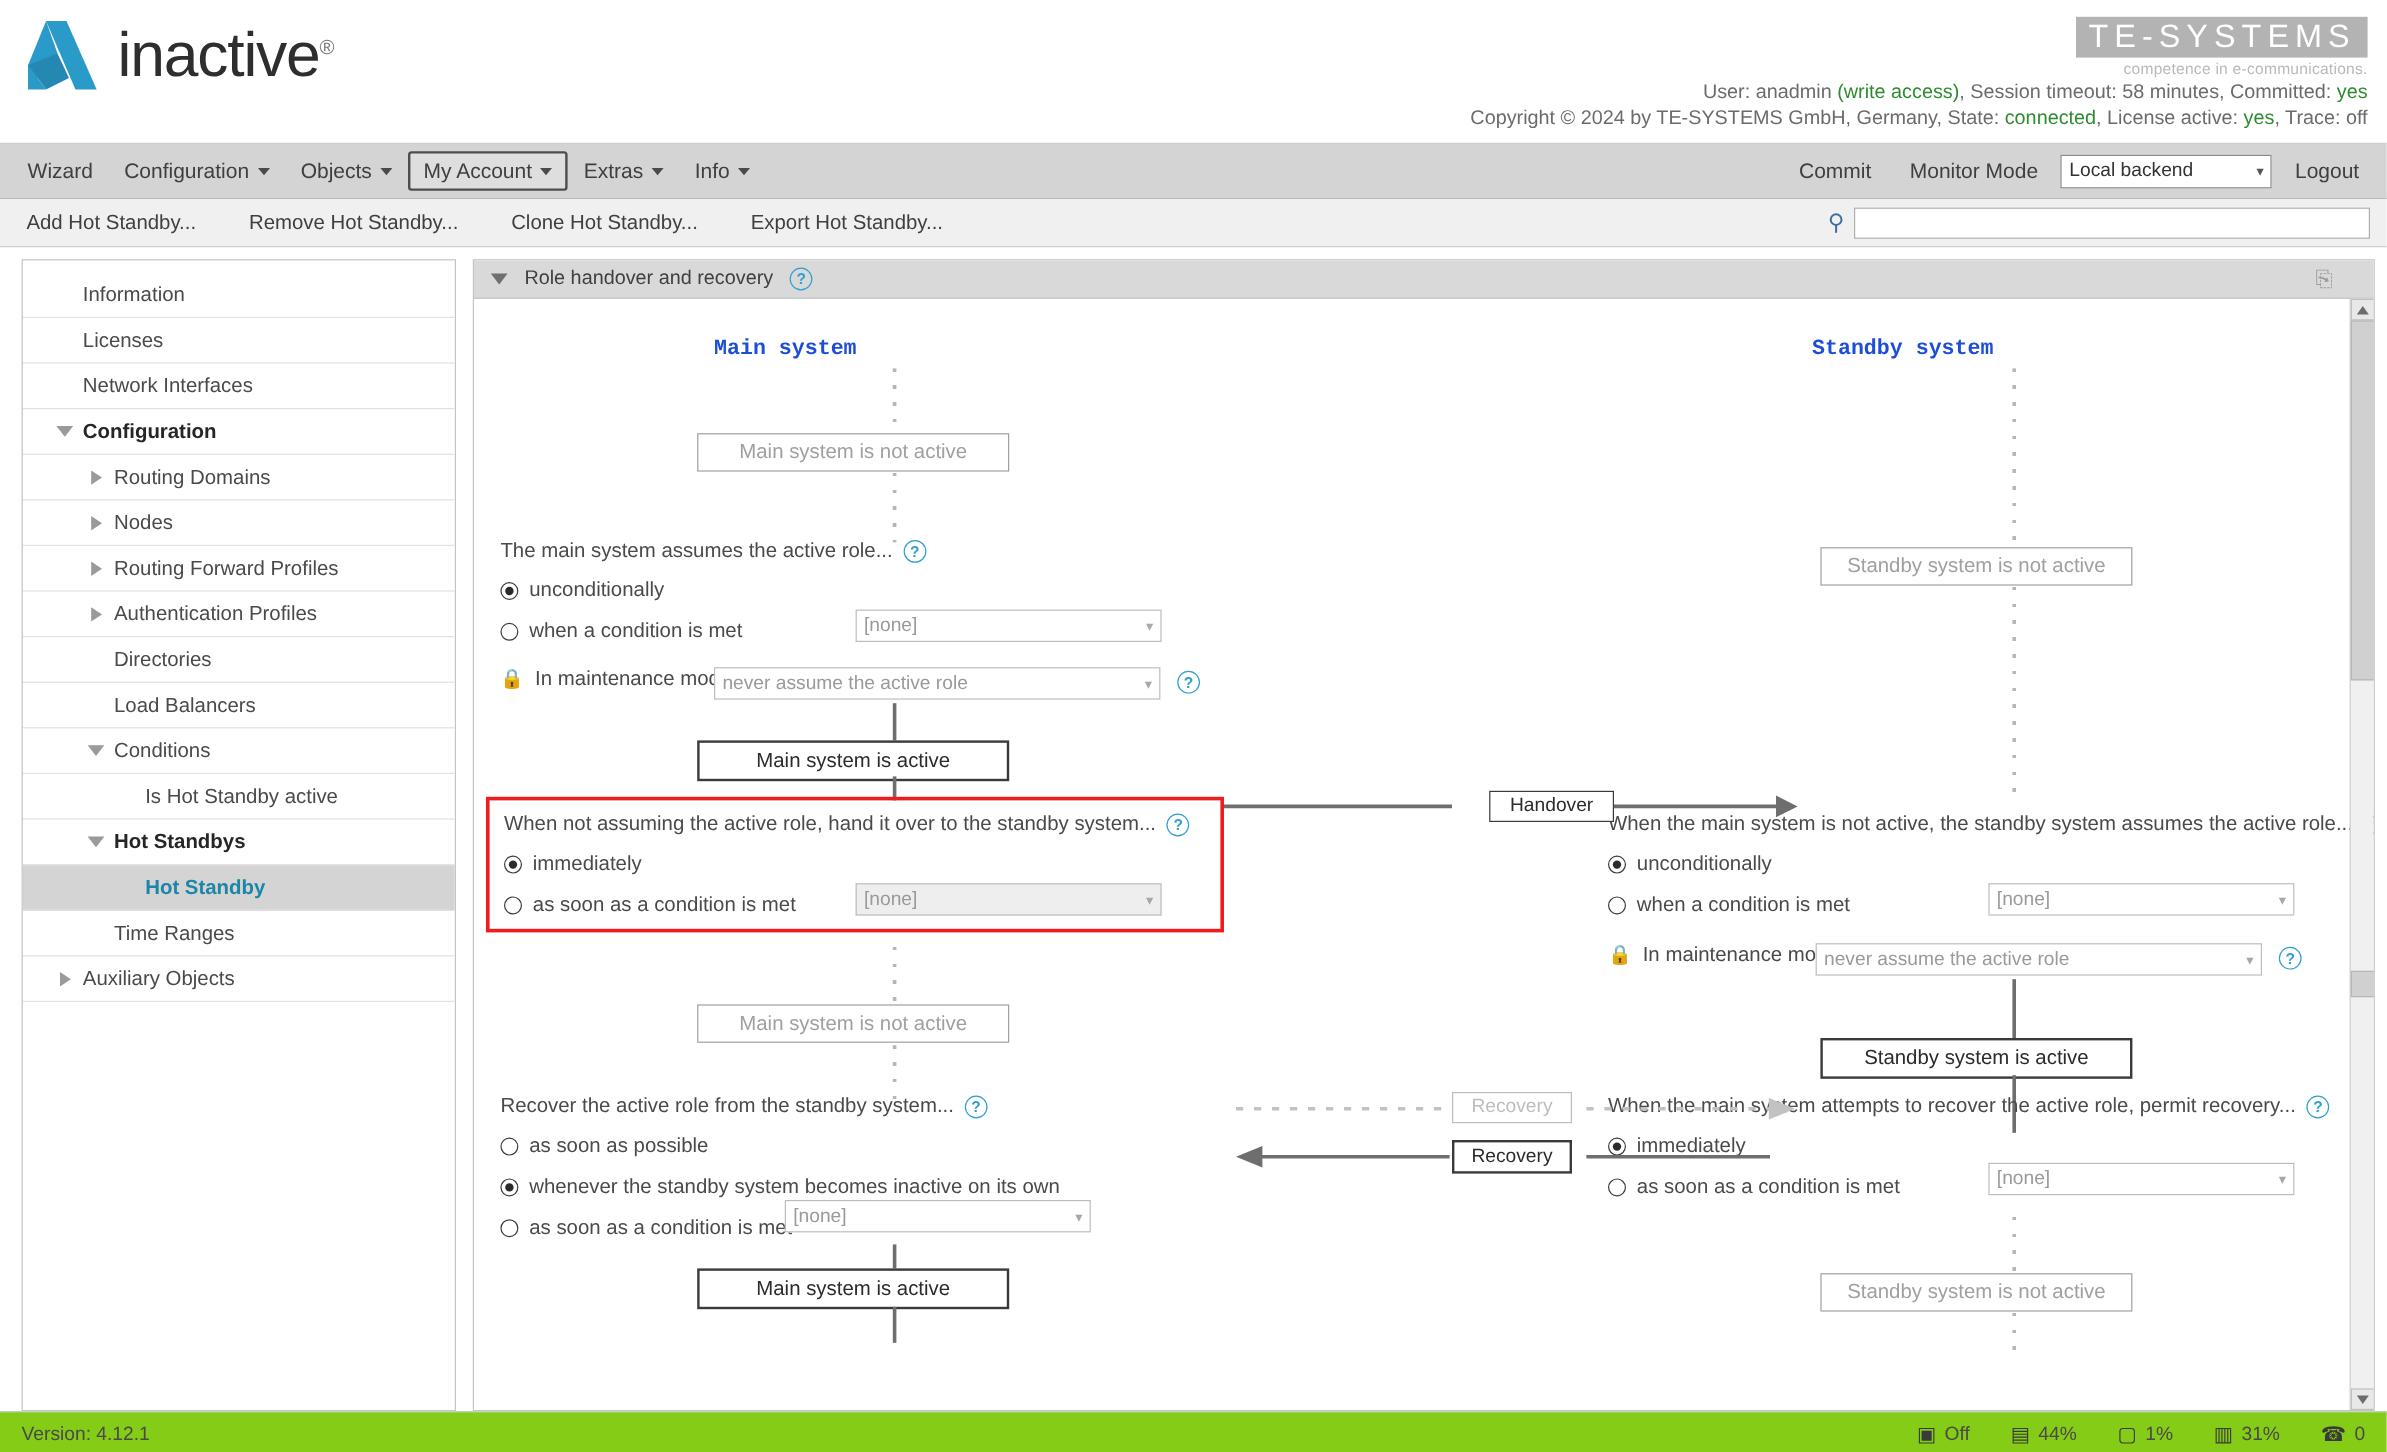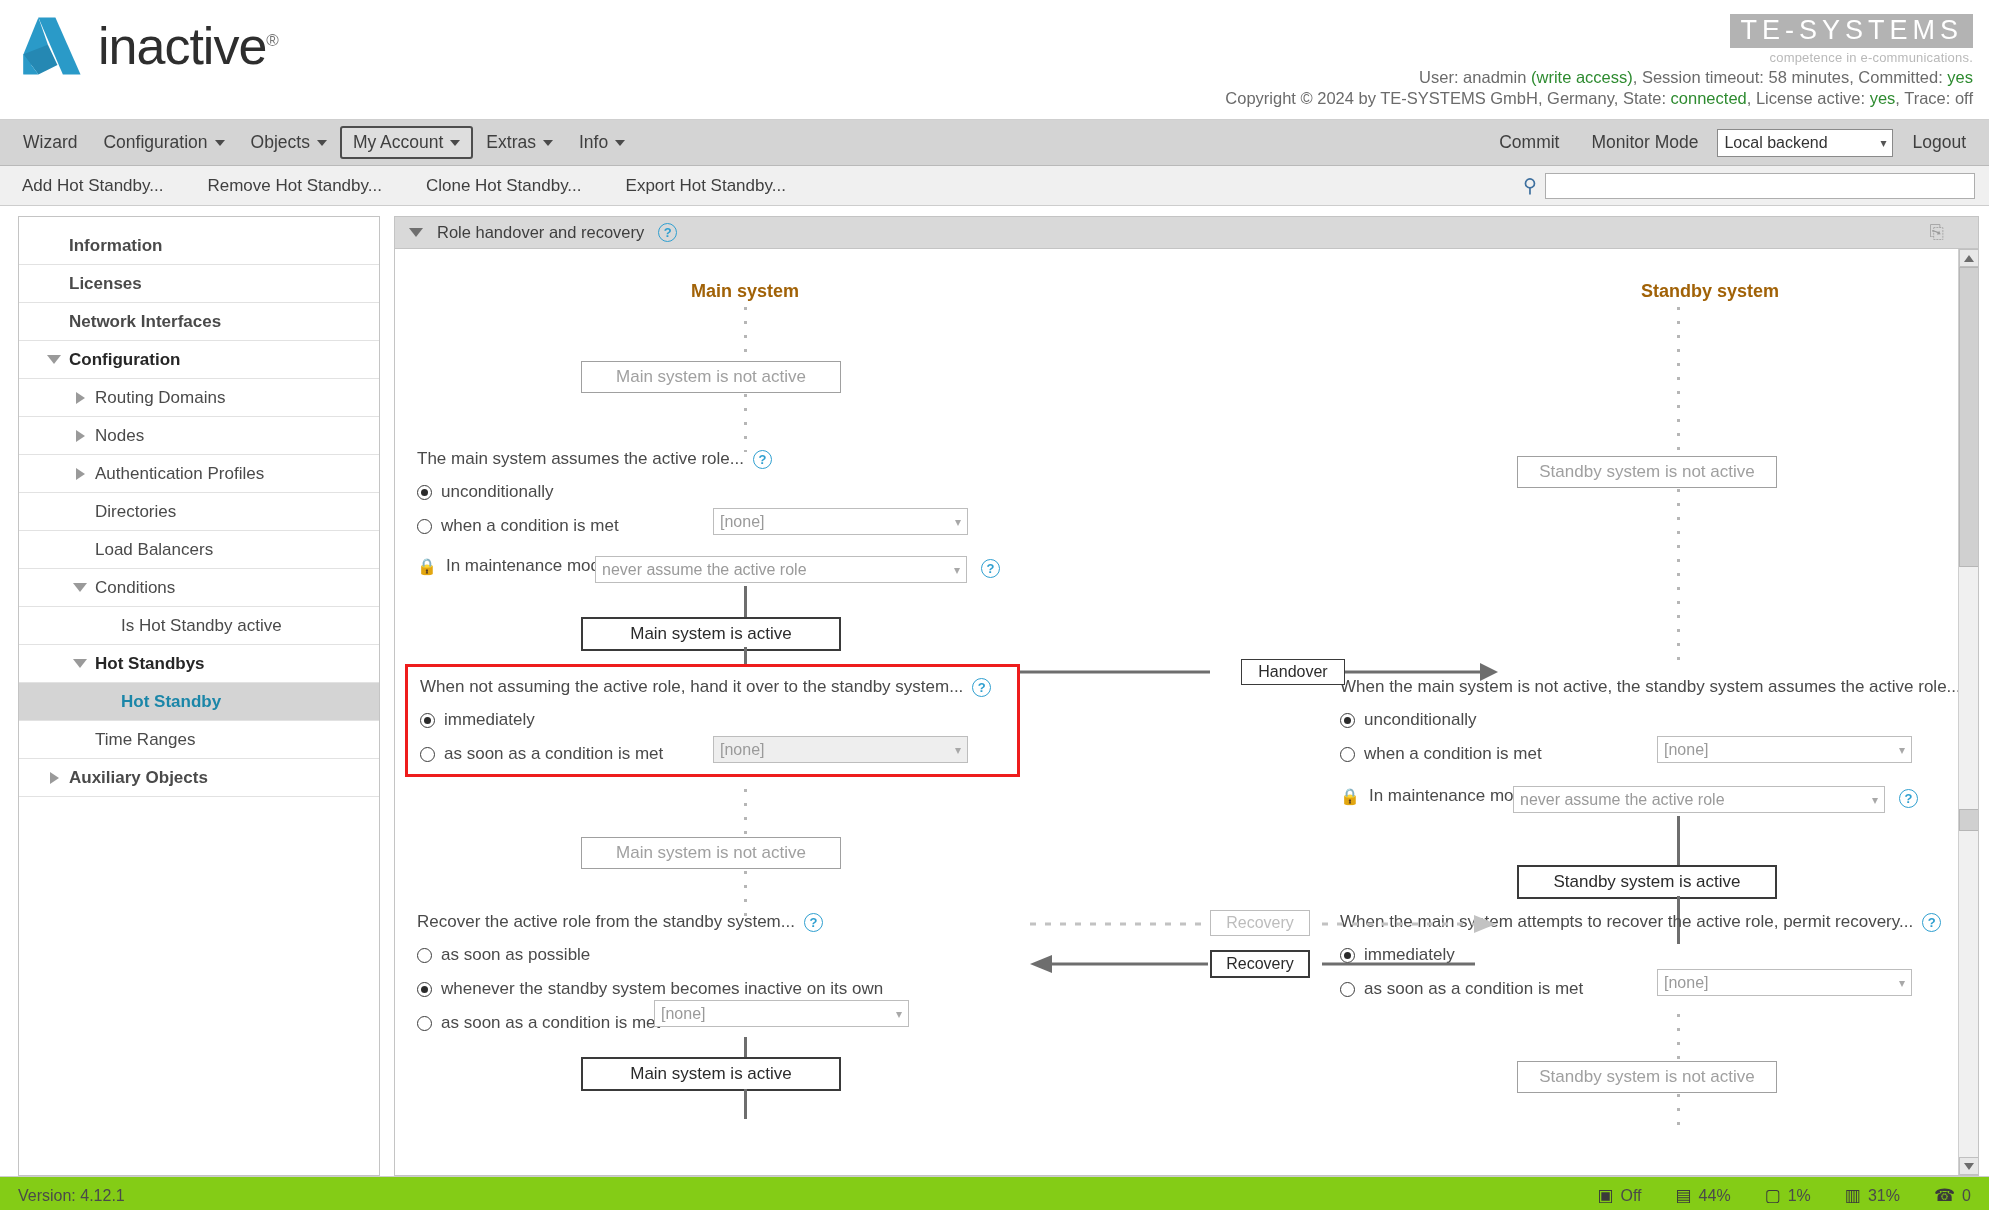--- a/index.html
+++ b/index.html
@@ -60,21 +60,21 @@
   .sidebar { width:362px; border:1px solid #c4c4c4; background:#fff; overflow:hidden; }
   .tree { padding:10px 0 0 0; }
   .node { display:flex; align-items:center; height:38px; border-bottom:1px solid #e2e2e2;
           font-size:17px; color:#4a4a4a; padding-left:26px; white-space:nowrap; }
   .node:first-child{ }
   .node .tw { width:18px; display:inline-flex; align-items:center; justify-content:center; margin-right:6px; }
   .tri-r { width:0;height:0;border-top:6px solid transparent;border-bottom:6px solid transparent;
            border-left:9px solid #9a9a9a;}
   .tri-d { width:0;height:0;border-left:7px solid transparent;border-right:7px solid transparent;
            border-top:9px solid #9a9a9a;}
-  .node.lvl0 { padding-left:26px;font-weight:bold; }
+  .node.lvl0 { padding-left:26px; }
   .node.lvl1 { padding-left:52px; }
   .node.lvl2 { padding-left:78px; }
   .node.sel { background:#d4d4d4; }
   .node.sel span { color:#1b86a8; font-weight:bold; }
   .node.bold { font-weight:bold; color:#262626; }
 
   
   .mainpanel { flex:1; border:1px solid #c4c4c4; background:#fff; position:relative; overflow:hidden; }
   .panel-head { height:32px; background:#d9d9d9; border-bottom:1px solid #c4c4c4;
                 display:flex; align-items:center; gap:14px; padding-left:14px; font-size:16.5px; color:#3f3f3f;}
@@ -91,21 +91,21 @@
              display:flex;align-items:center;justify-content:center;}
   .vsb-thumb { position:absolute; top:18px; left:0; width:20px; height:300px;
                background:#d0d0d0; border:1px solid #b6b6b6; }
   .vsb-thumb2 { position:absolute; top:560px; left:0; width:20px; height:22px;
                background:#d0d0d0; border:1px solid #b6b6b6; }
   .arrow-up { width:0;height:0;border-left:5px solid transparent;border-right:5px solid transparent;border-bottom:7px solid #6c6c6c;}
   .arrow-dn { width:0;height:0;border-left:5px solid transparent;border-right:5px solid transparent;border-top:7px solid #6c6c6c;}
 
   
   .abs { position:absolute; }
-  .coltitle { font-weight:bold; font-size:18px; color:#a16207; text-align:center; }
+  .coltitle { font-weight:bold; font-size:18px; color:#1d4ed8; text-align:left;font-family:Liberation Mono, monospace; }
   .stbox { border:1.5px solid #a0a0a0; color:#a0a0a0; background:#fff;
            text-align:center; font-size:17px; padding:5px 0; }
   .stbox-active { border:2.5px solid #3a3a3a; color:#2b2b2b; background:#fff;
            text-align:center; font-size:17px; padding:5px 0; font-weight:400; }
   .dotline { width:3px; background:repeating-linear-gradient(to bottom,#b6b6b6 0 3px,transparent 3px 14px); }
   .solidline { width:3px; background:#6e6e6e; }
   .qrow { display:flex; align-items:center; gap:9px; font-size:17px; color:#4a4a4a; white-space:nowrap;}
   .radio { width:15px; height:15px; border:1.7px solid #3c3c3c; border-radius:50%;
            display:inline-block; position:relative; flex:0 0 auto; background:#fff;}
   .radio.on::after { content:""; position:absolute; left:3px; top:3px; width:7px; height:7px;
@@ -239,20 +239,26 @@
         <div class="node lvl1">
           <span class="tw">
             <i class="tri-r"></i>
           </span>
           <span>Nodes</span>
         </div>
         <div class="node lvl1">
           <span class="tw">
             <i class="tri-r"></i>
           </span>
+          <span>Routing Forward Profiles</span>
+        </div>
+        <div class="node lvl1">
+          <span class="tw">
+            <i class="tri-r"></i>
+          </span>
           <span>Authentication Profiles</span>
         </div>
         <div class="node lvl1">
           <span class="tw"></span>
           <span>Directories</span>
         </div>
         <div class="node lvl1">
           <span class="tw"></span>
           <span>Load Balancers</span>
         </div>

